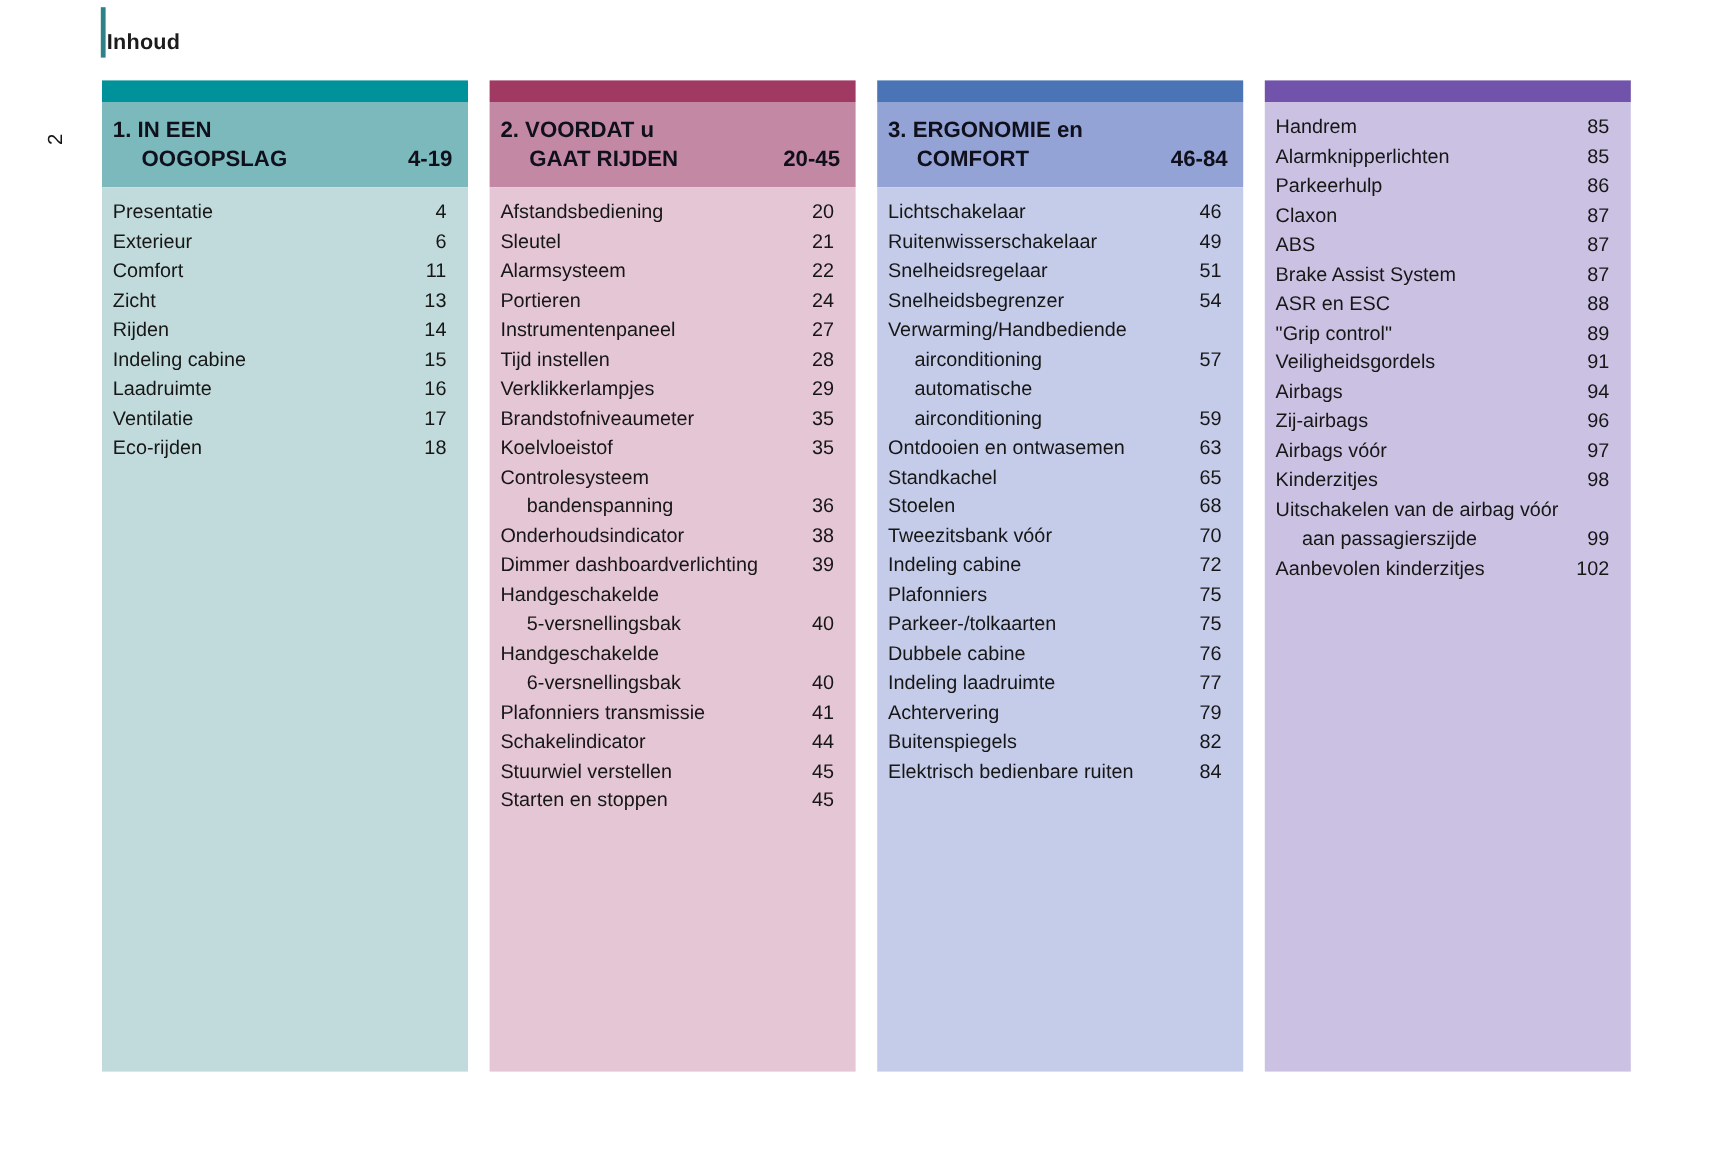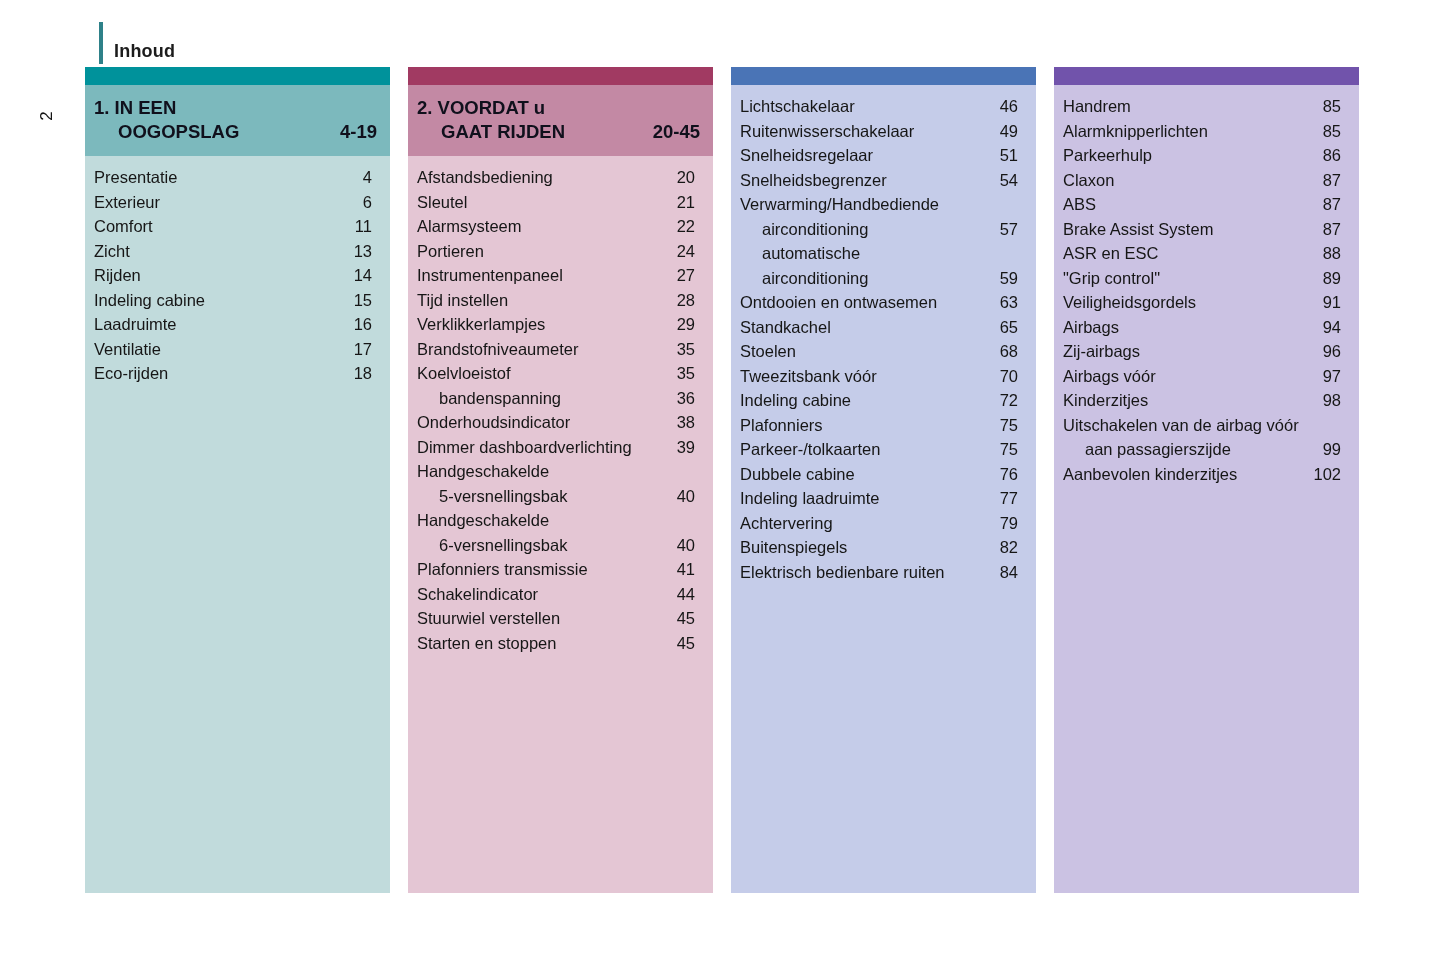--- a/index.html
+++ b/index.html
@@ -10,26 +10,25 @@
     font-family: "Liberation Sans", sans-serif;
     color: #141414;
     position: relative;
     overflow: hidden;
   }
 
   
   .doc-header {
     position: absolute;
     left: 84px;
-    top: 22px;
+    top: 6px;
     height: 42px;
     display: flex;
     align-items: flex-end;
-    gap: 11px;
-    margin-left: 15px;
+    gap: 1px;
   }
   .accent {
     width: 4px;
     height: 42px;
     background: #2e8189;
   }
   .doc-title {
     font-size: 18px;
     font-weight: bold;
     color: #1c1c1c;
@@ -199,20 +198,24 @@
           <span class="row-page">29</span>
         </div>
         <div class="row">
           <span class="row-text">Brandstofniveaumeter</span>
           <span class="row-page">35</span>
         </div>
         <div class="row">
           <span class="row-text">Koelvloeistof</span>
           <span class="row-page">35</span>
         </div>
+        <div class="row">
+          <span class="row-text">Controlesysteem</span>
+          <span class="row-page"></span>
+        </div>
         <div class="row indent">
           <span class="row-text">bandenspanning</span>
           <span class="row-page">36</span>
         </div>
         <div class="row">
           <span class="row-text">Onderhoudsindicator</span>
           <span class="row-page">38</span>
         </div>
         <div class="row">
           <span class="row-text">Dimmer dashboardverlichting</span>
@@ -247,20 +250,27 @@
           <span class="row-page">45</span>
         </div>
         <div class="row">
           <span class="row-text">Starten en stoppen</span>
           <span class="row-page">45</span>
         </div>
       </div>
     </section>
     <section class="toc-column" style="--bar: #4a74b6; --head: #93a3d5; --body: #c5cce9;">
       <div class="col-bar"></div>
+      <div class="col-header">
+        <div class="hl1">3. ERGONOMIE en</div>
+        <div class="hl2">
+          <span class="hl2-text">COMFORT</span>
+          <span class="hl2-range">46-84</span>
+        </div>
+      </div>
       <div class="col-body">
         <div class="row">
           <span class="row-text">Lichtschakelaar</span>
           <span class="row-page">46</span>
         </div>
         <div class="row">
           <span class="row-text">Ruitenwisserschakelaar</span>
           <span class="row-page">49</span>
         </div>
         <div class="row">

